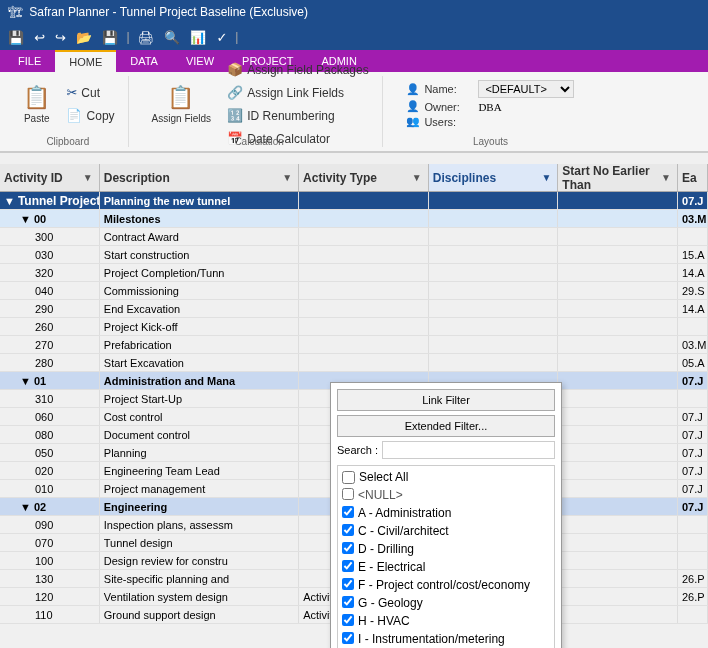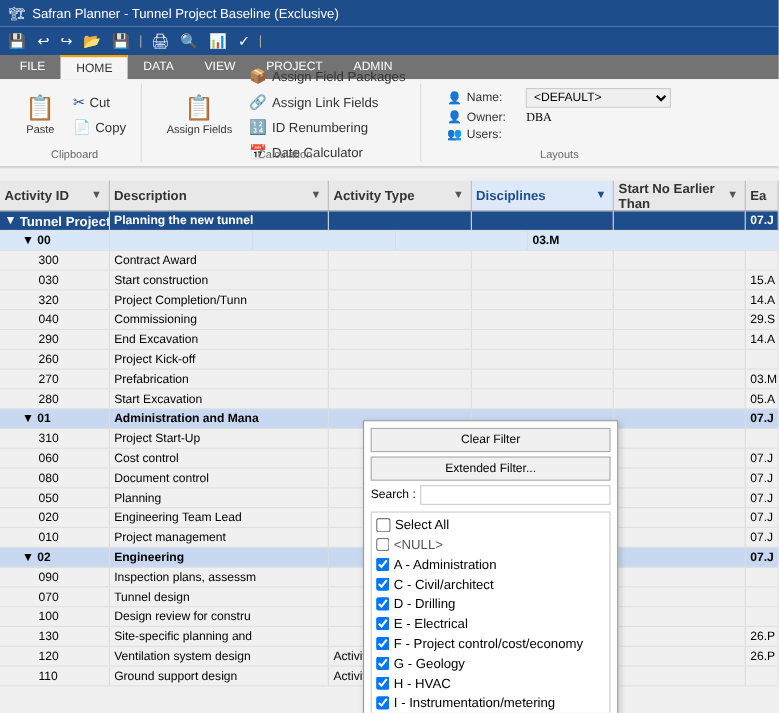--- a/index.html
+++ b/index.html
@@ -36,21 +36,21 @@
     }
     .qa-separator { color: #aaa; margin: 0 2px; }
 
     
     .ribbon {
       background: #f5f5f5;
       border-bottom: 1px solid #ccc;
     }
     .ribbon-tabs {
       display: flex;
-      background: #737373;
+      background: #a21caf;
       padding-left: 4px;
     }
     .ribbon-tab {
       color: white;
       padding: 4px 14px;
       font-size: 11px;
       cursor: pointer;
       border: none;
       background: none;
     }
@@ -136,21 +136,21 @@
     .layout-row {
       display: flex;
       align-items: center;
       gap: 4px;
     }
     .layout-label { font-size: 11px; color: #333; min-width: 50px; }
     .layout-dropdown {
       border: 1px solid #ccc;
       padding: 1px 2px;
       font-size: 11px;
-      width: 132px;
+      width: 96px;
     }
     .layout-icon { font-size: 11px; color: #555; }
 
     
     .filter-popup {
       position: absolute;
       top: 218px;
       left: 330px;
       width: 232px;
       background: white;
@@ -190,21 +190,20 @@
     }
     .filter-select-all {
       display: flex;
       align-items: center;
       gap: 4px;
       padding: 2px;
       font-size: 11px;
     }
     .filter-item {
       display: flex;
-      align-items: center;
       gap: 4px;
       padding: 2px;
       font-size: 11px;
     }
     .filter-item input[type="checkbox"] { width: 12px; height: 12px; }
     .filter-item.null-item { color: #555; }
 
     
     .main-area {
       display: flex;
@@ -428,20 +427,21 @@
       <div class="grid-cell activity-type"></div>
       <div class="grid-cell disciplines"></div>
       <div class="grid-cell start"></div>
       <div class="grid-cell ea">07.J</div>
     </div>
 
     <div class="grid-row subgroup-row">
       <div class="grid-cell activity-id indent-1">
         <span class="expand-icon">▼</span>00
       </div>
+      <div class="grid-cell description">Milestones</div>
       <div class="grid-cell activity-type"></div>
       <div class="grid-cell disciplines"></div>
       <div class="grid-cell start"></div>
       <div class="grid-cell ea">03.M</div>
     </div>
 
     <div class="grid-row">
       <div class="grid-cell activity-id indent-2">300</div>
       <div class="grid-cell description">Contract Award</div>
       <div class="grid-cell activity-type"></div>
@@ -639,21 +639,21 @@
       <div class="grid-cell description">Ground support design</div>
       <div class="grid-cell activity-type">Activity</div>
       <div class="grid-cell disciplines"></div>
       <div class="grid-cell start"></div>
       <div class="grid-cell ea"></div>
     </div>
 
   </div>
 
   <div class="filter-popup">
-    <button class="filter-btn">Clear Filter</button>
+    <button class="filter-btn">Link Filter</button>
     <button class="filter-btn">Extended Filter...</button>
     <div class="filter-search-row">
       <label class="filter-search-label">Search :</label>
       <input class="filter-search-input" type="text" value="" style="">
     </div>
     <div class="filter-list">
       <div class="filter-select-all">
         <input type="checkbox" style="">
         <span>Select All</span>
       </div>

